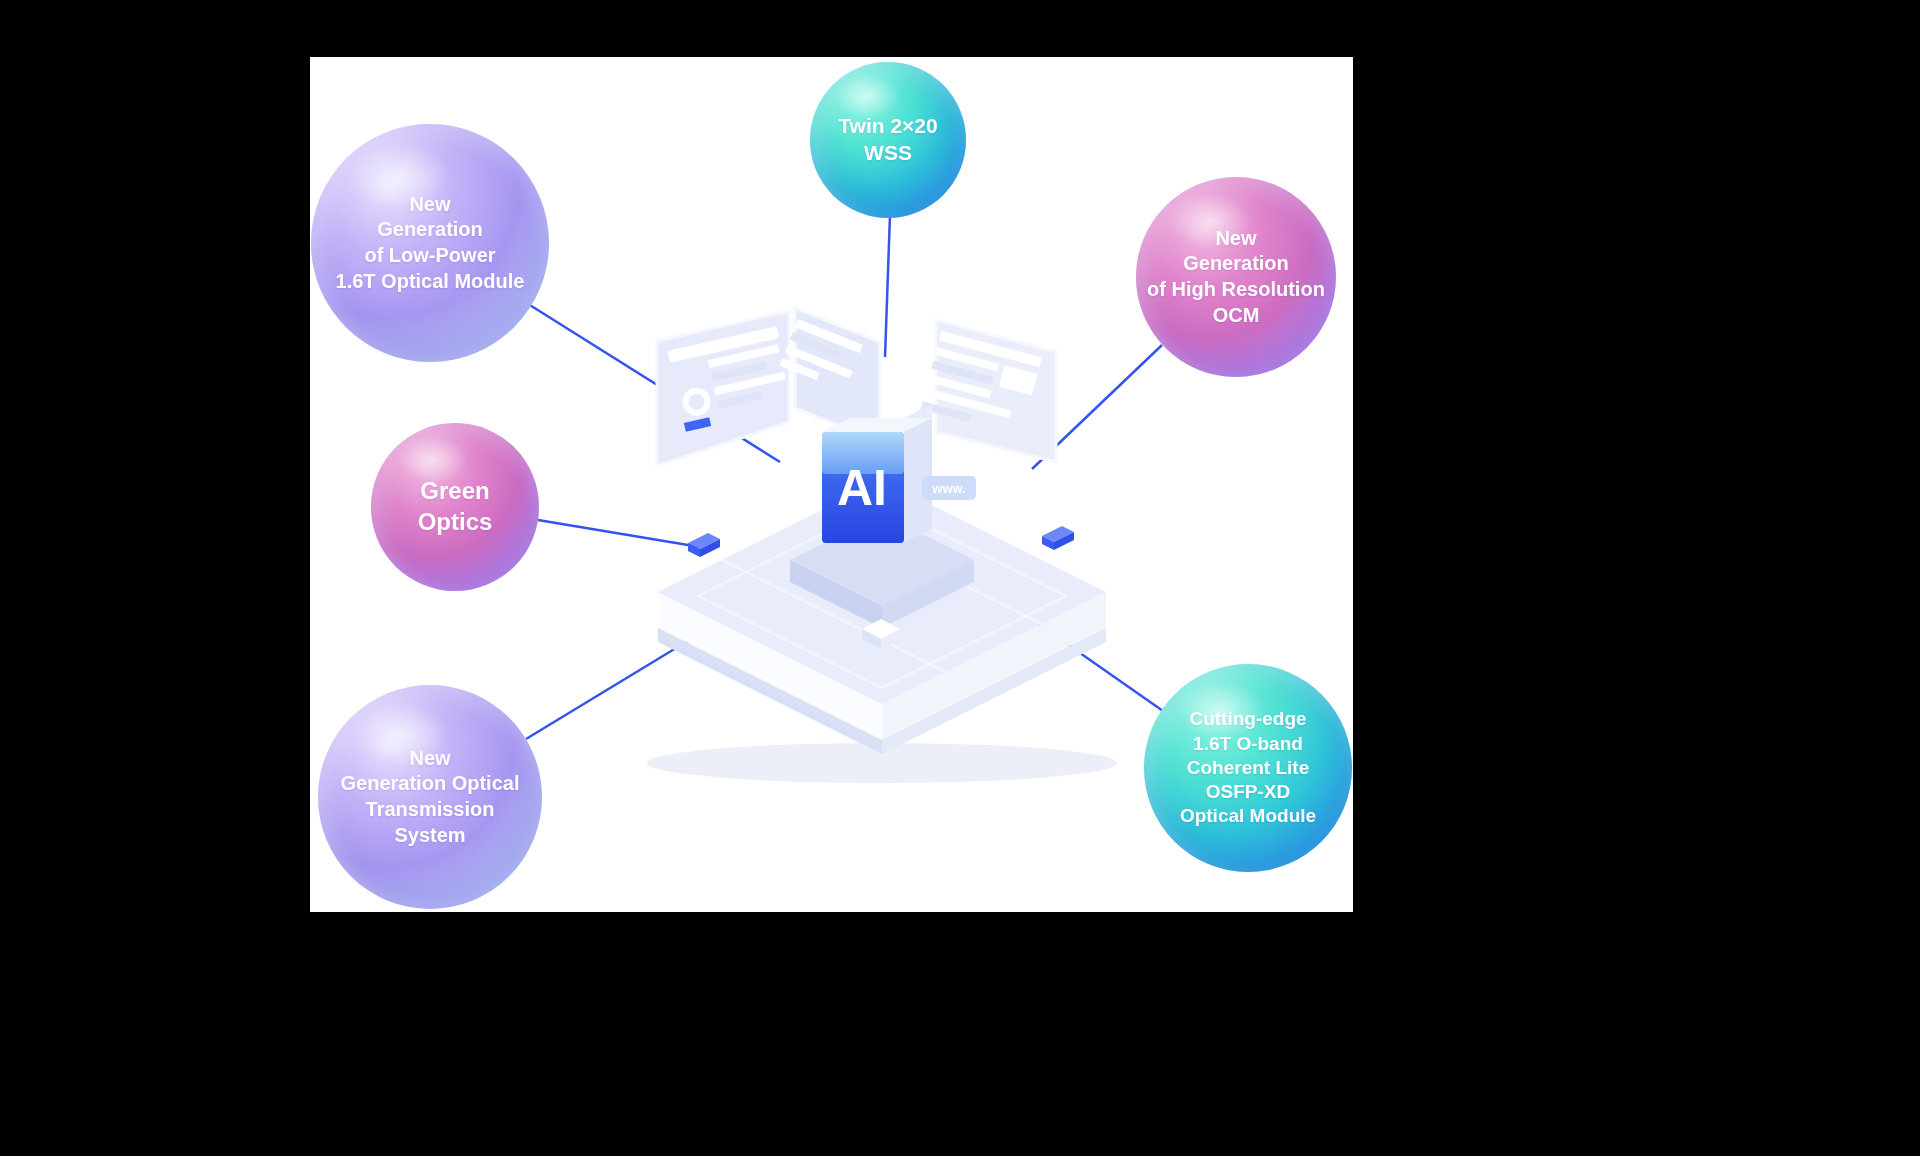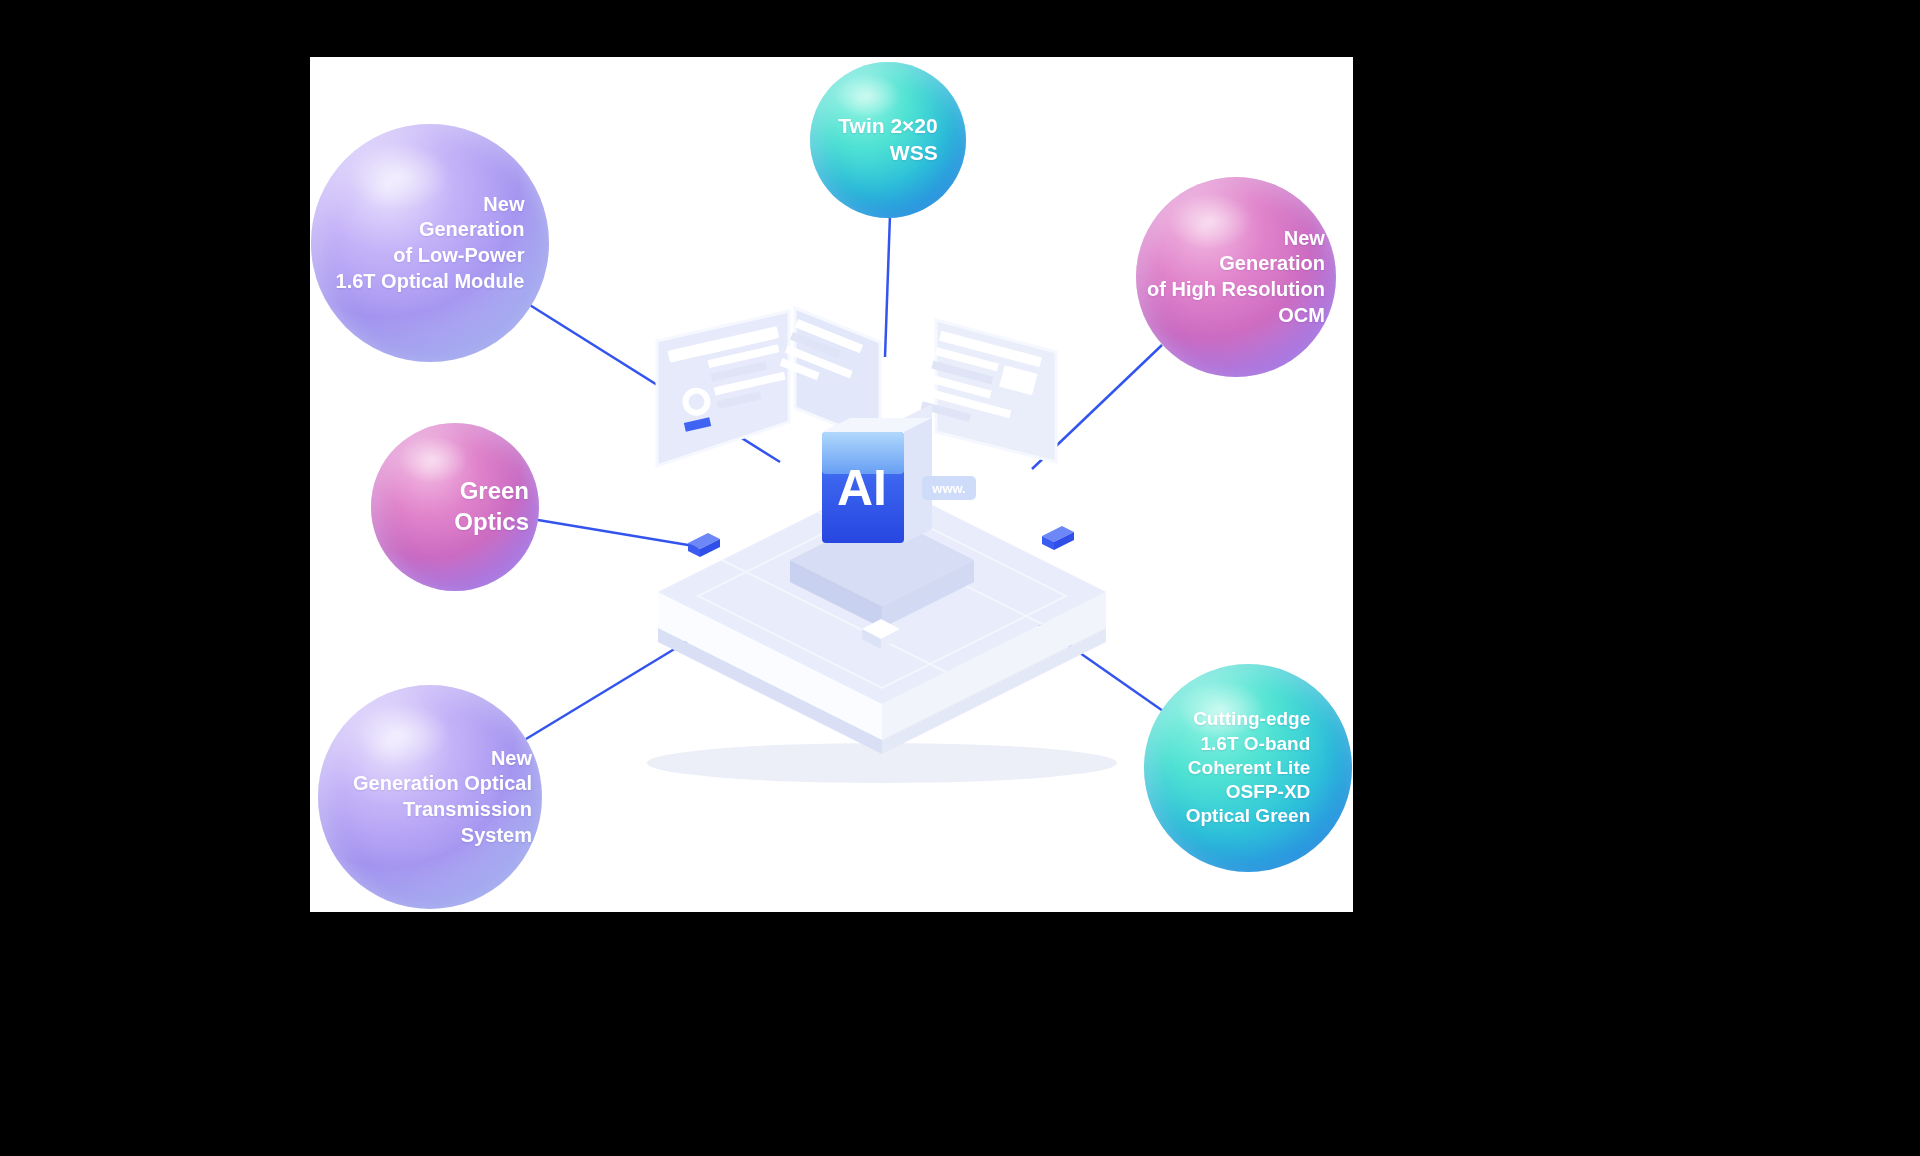--- a/index.html
+++ b/index.html
@@ -14,21 +14,21 @@
     position:absolute;
     left:310px;top:57px;
     width:1043px;height:855px;
     background:#fff;
   }
   .panel svg{position:absolute;left:0;top:0;}
   .sphere{
     position:absolute;
     border-radius:50%;
     display:flex;align-items:center;justify-content:center;
-    text-align:right;
+    text-align:center;
     color:#fff;font-weight:bold;
     white-space:pre-line;
     line-height:1.28;
     box-sizing:border-box;
     padding:10px;
     text-shadow:0 1px 2px rgba(60,50,140,0.15);
   }
   .sphere::before{
     content:"";
     position:absolute;
@@ -181,15 +181,15 @@
   <div class="sphere pink" style="left:61px;top:366px;width:168px;height:168px;font-size:24px;">Green Optics</div>
 
   <div class="sphere lavender" style="left:8px;top:628px;width:224px;height:224px;font-size:20px;">New
 Generation Optical
 Transmission System</div>
 
   <div class="sphere teal" style="left:834px;top:607px;width:208px;height:208px;font-size:19px;">Cutting-edge
 1.6T O-band
 Coherent Lite
 OSFP-XD
-Optical Green</div>
+Optical Module</div>
 
 </div>
 
 </body></html>

